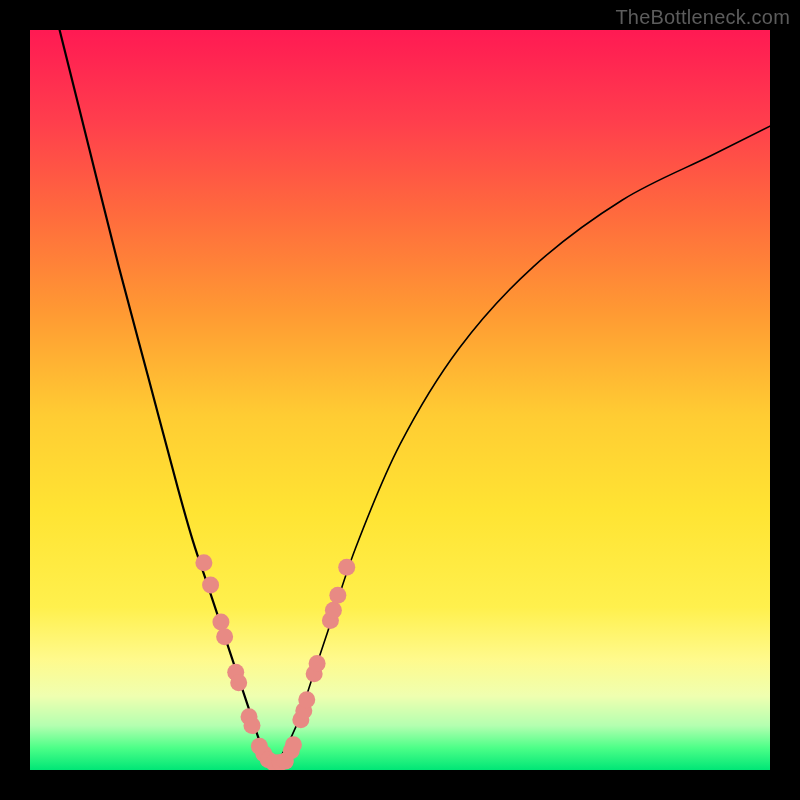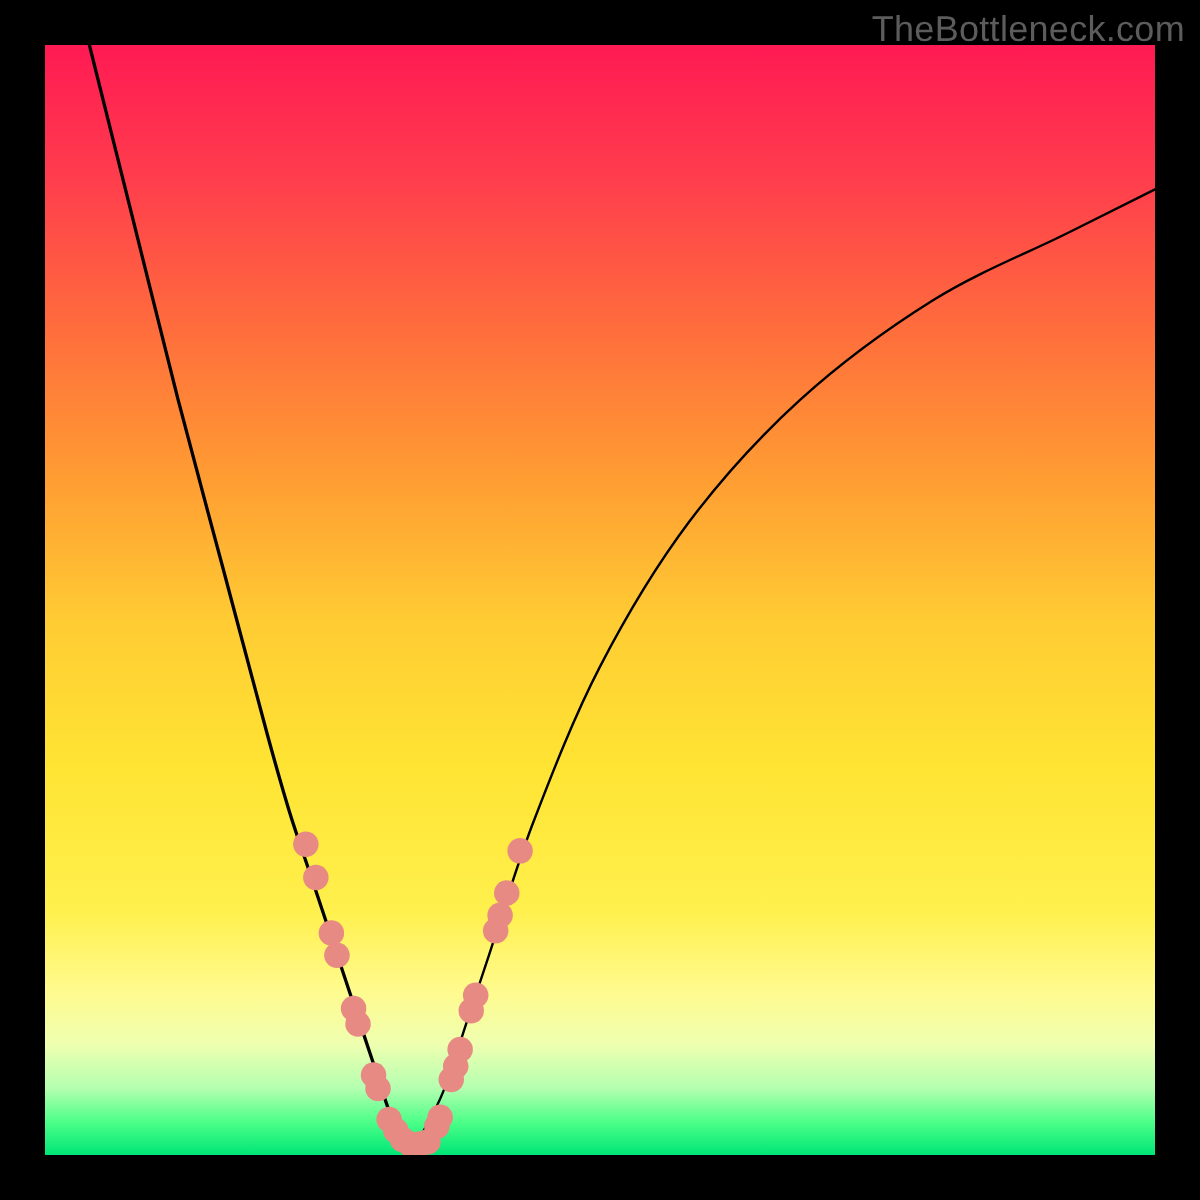--- a/index.html
+++ b/index.html
@@ -37,21 +37,21 @@
       #b4ffb0 94%,
       #4dff88 97%,
       #00e676 100%
     );
   }
   .attribution {
     position: absolute;
     top: 6px;
     right: 10px;
     font-family: Arial, Helvetica, sans-serif;
-    font-size: 24px;
+    font-size: 20px;
     font-weight: 500;
     color: #5c5c5c;
     letter-spacing: 0.2px;
   }
   svg.curves {
     position: absolute;
     left: 0;
     top: 0;
     width: 740px;
     height: 740px;

